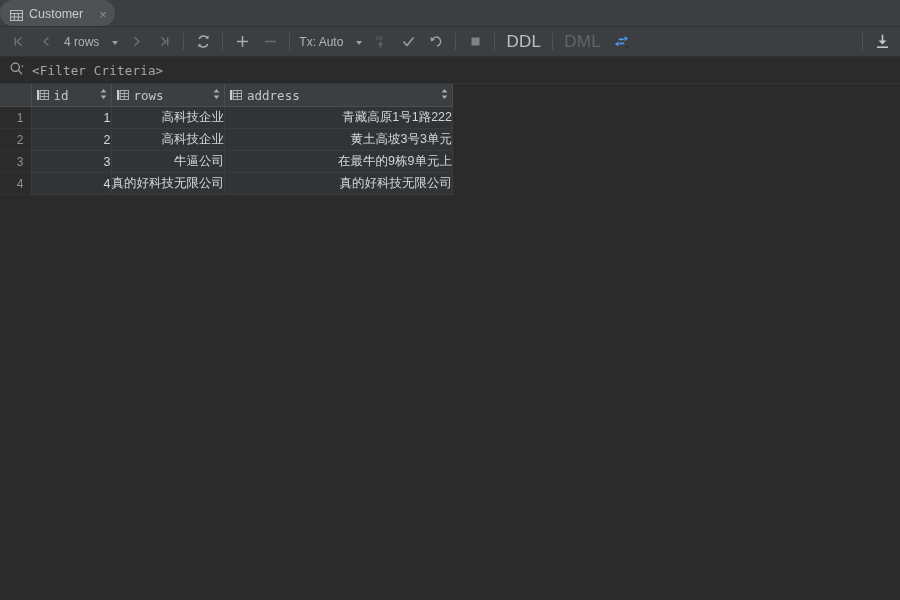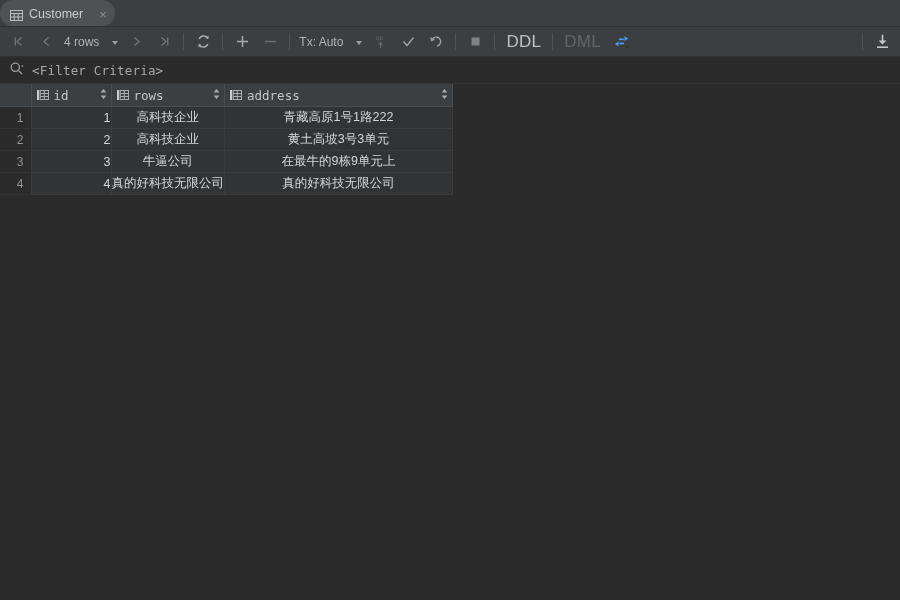--- a/index.html
+++ b/index.html
@@ -179,21 +179,21 @@
   table.grid tbody td.gutter {
     background: #2b2b2b;
     color: #8e9295;
     text-align: right;
     padding-right: 7px;
     border-right: 1px solid #3a3c3e;
     border-bottom: 1px solid #313335;
     font-size: 12px;
   }
   td.num { text-align: right; padding-right: 8px; }
-  td.txt { text-align: center; padding-left: 6px; }
+  td.txt { text-align: right; padding-left: 6px; }
 </style>
 </head>
 <body>
 
 <div class="tabbar">
   <div class="tab">
     <span class="grid-ico">
       <svg width="13" height="13" viewBox="0 0 13 13">
         <rect x="0.5" y="1.5" width="12" height="10" fill="none" stroke="#b8bcbe" stroke-width="1"></rect>
         <line x1="0.5" y1="4.5" x2="12.5" y2="4.5" stroke="#b8bcbe" stroke-width="1"></line>

